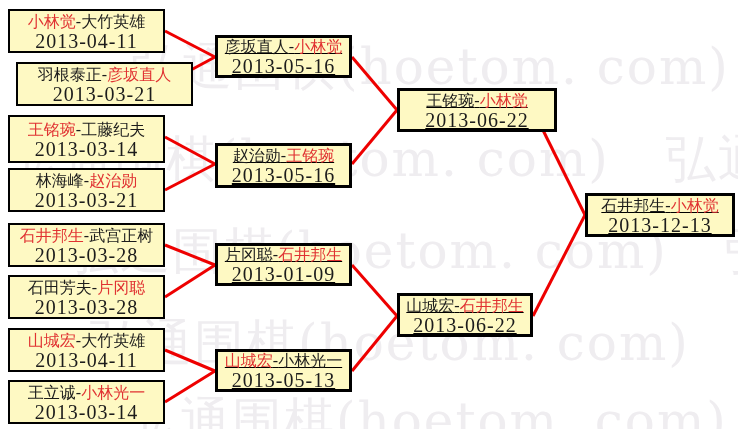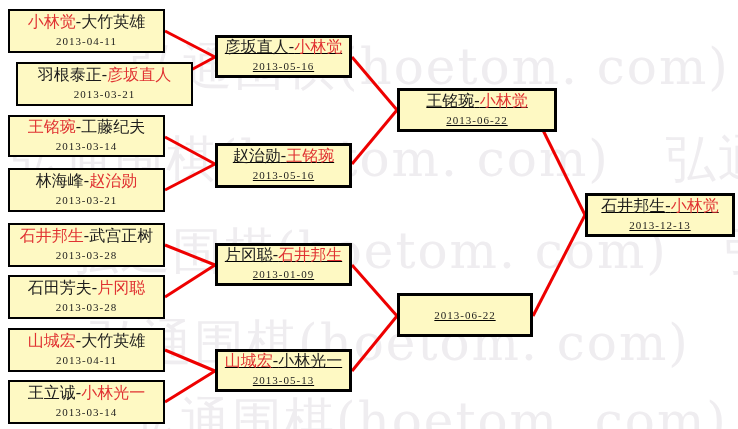--- a/index.html
+++ b/index.html
@@ -19,21 +19,21 @@
   svg.wires{position:absolute;left:0;top:0;z-index:1;}
   svg.wires line{stroke:var(--line,#ee0000);stroke-width:3;}
   
   .box{
     position:absolute;box-sizing:border-box;background:#fef9c3;z-index:2;
     border:2px solid #000;display:flex;flex-direction:column;
     align-items:center;justify-content:center;text-align:center;
   }
   .box.bd3{border-width:3px;text-decoration:underline;}
   .names{font-size:16px;line-height:20px;color:#1c1c1c;white-space:nowrap;}
-  .date{font-size:11px;line-height:19px;color:#1c1c1c;letter-spacing:1px;}
+  .date{font-size:20px;line-height:19px;color:#1c1c1c;letter-spacing:1px;}
   .names .win{color:var(--win,#e03232);}
 </style>
 </head>
 <body>
 
 <div class="stage">
 
   <div class="wm-row" style="left:130px;top:34px"><span>弘通围棋(hoetom. com)</span><span class="wm-gap"></span></div>
   <div class="wm-row" style="left:10px;top:126px"><span>弘通围棋(hoetom. com)</span><span class="wm-gap"></span><span>弘通围棋(hoetom. com)</span></div>
   <div class="wm-row" style="left:68px;top:218px"><span>弘通围棋(hoetom. com)</span><span class="wm-gap"></span><span>弘通围棋(hoetom. com)</span></div>
@@ -58,21 +58,21 @@
   </svg>
 
   <div class="box" style="left:8px;top:9px;width:157px;height:44px">
     <div class="names"><span class="p1 win">小林觉</span><span>-</span><span class="p2">大竹英雄</span></div>
     <div class="date">2013-04-11</div>
   </div>
   <div class="box" style="left:16px;top:62px;width:177px;height:44px">
     <div class="names"><span class="p1">羽根泰正</span><span>-</span><span class="p2 win">彦坂直人</span></div>
     <div class="date">2013-03-21</div>
   </div>
-  <div class="box" style="left:8px;top:115px;width:157px;height:42px">
+  <div class="box" style="left:8px;top:115px;width:157px;height:48px">
     <div class="names"><span class="p1 win">王铭琬</span><span>-</span><span class="p2">工藤纪夫</span></div>
     <div class="date">2013-03-14</div>
   </div>
   <div class="box" style="left:8px;top:168px;width:157px;height:44px">
     <div class="names"><span class="p1">林海峰</span><span>-</span><span class="p2 win">赵治勋</span></div>
     <div class="date">2013-03-21</div>
   </div>
   <div class="box" style="left:8px;top:223px;width:157px;height:44px">
     <div class="names"><span class="p1 win">石井邦生</span><span>-</span><span class="p2">武宫正树</span></div>
     <div class="date">2013-03-28</div>
@@ -105,20 +105,21 @@
   <div class="box bd3" style="left:215px;top:349px;width:137px;height:43px">
     <div class="names"><span class="p1 win">山城宏</span><span>-</span><span class="p2">小林光一</span></div>
     <div class="date">2013-05-13</div>
   </div>
 
   <div class="box bd3" style="left:397px;top:88px;width:160px;height:44px">
     <div class="names"><span class="p1">王铭琬</span><span>-</span><span class="p2 win">小林觉</span></div>
     <div class="date">2013-06-22</div>
   </div>
   <div class="box bd3" style="left:397px;top:293px;width:136px;height:44px">
+    <div class="names"><span class="p1">山城宏</span><span>-</span><span class="p2 win">石井邦生</span></div>
     <div class="date">2013-06-22</div>
   </div>
 
   <div class="box bd3" style="left:585px;top:193px;width:150px;height:44px">
     <div class="names"><span class="p1">石井邦生</span><span>-</span><span class="p2 win">小林觉</span></div>
     <div class="date">2013-12-13</div>
   </div>
 
 </div>
 

